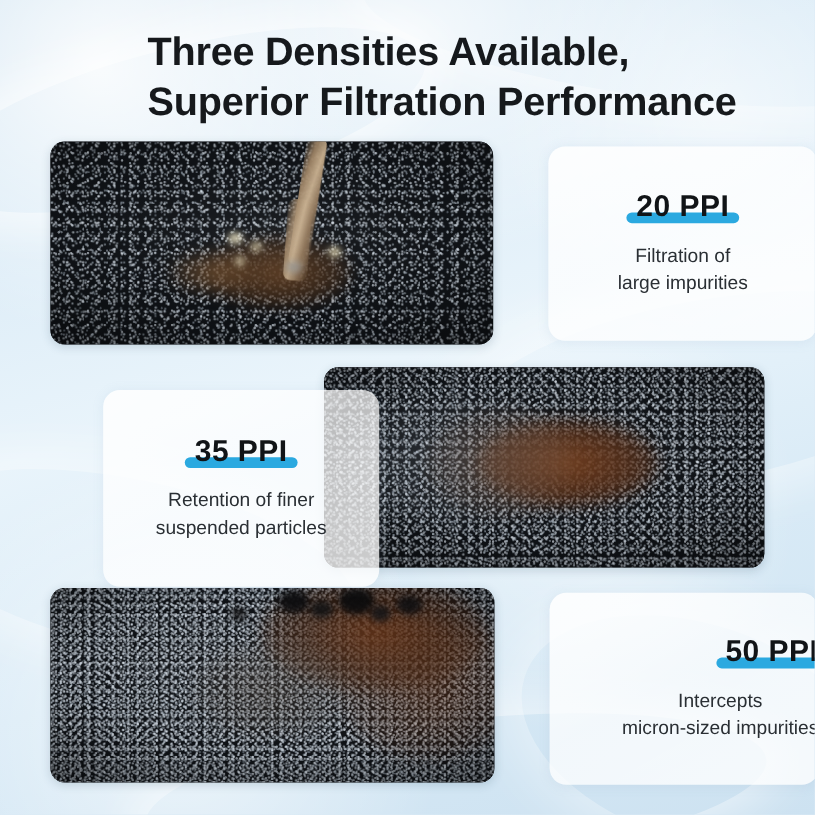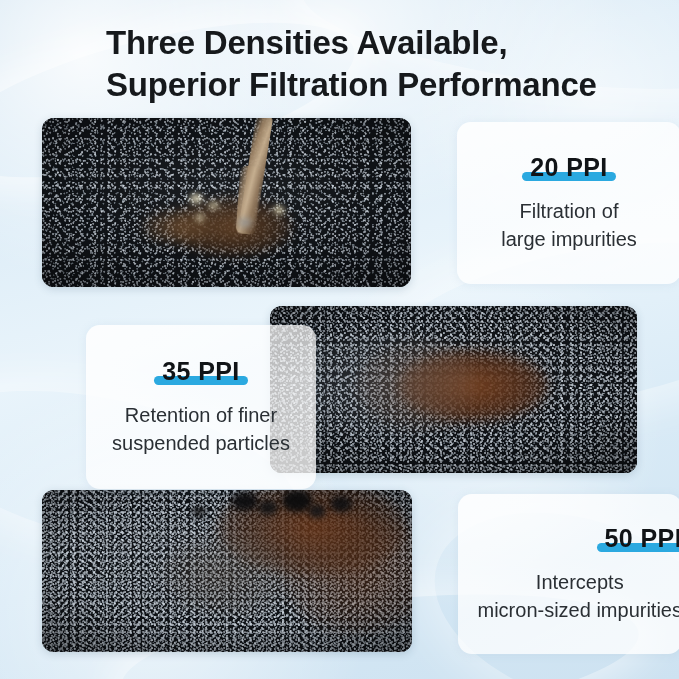--- a/index.html
+++ b/index.html
@@ -50,21 +50,21 @@
   .rp5 { left: 120px;  top: 600px;  width: 520px; height: 120px;
          box-shadow: 0 0 34px 16px rgba(255,255,255,0.45);
          transform: rotate(-6deg); }
   .rp6 { left: 430px;  top: 520px;  width: 300px; height: 180px;
          box-shadow: 0 0 40px 18px rgba(255,255,255,0.35);
          transform: rotate(18deg); }
 
   
   #heading {
     position: absolute;
-    left: 106px;
+    left: 123px;
     top: 22px;
     width: 540px;
     font-size: 33px;
     font-weight: bold;
     line-height: 1.28;
     color: #16191c;
     letter-spacing: -0.2px;
     white-space: pre-line;
     z-index: 6;
   }
@@ -177,21 +177,21 @@
   .ppi-text {
     position: relative;
     z-index: 1;
     font-size: 25px;
     font-weight: bold;
     color: #111417;
     letter-spacing: 0.4px;
     white-space: nowrap;
   }
   .desc {
-    font-size: 20px;
+    font-size: 16px;
     line-height: 1.38;
     color: #2a2f34;
     text-align: center;
     white-space: pre-line;
   }
 </style>
 </head>
 <body>
 
 <div id="poster">

